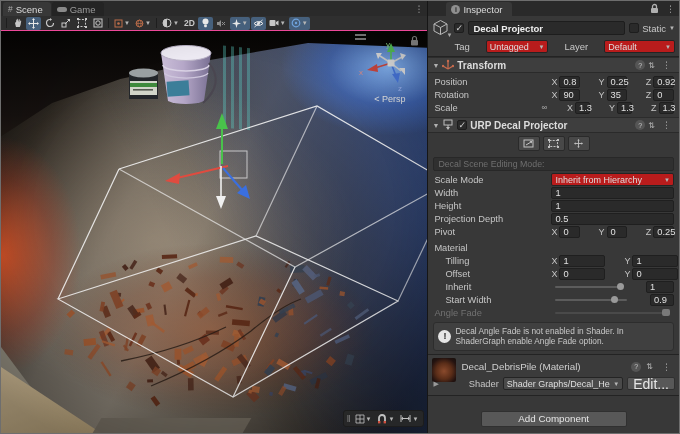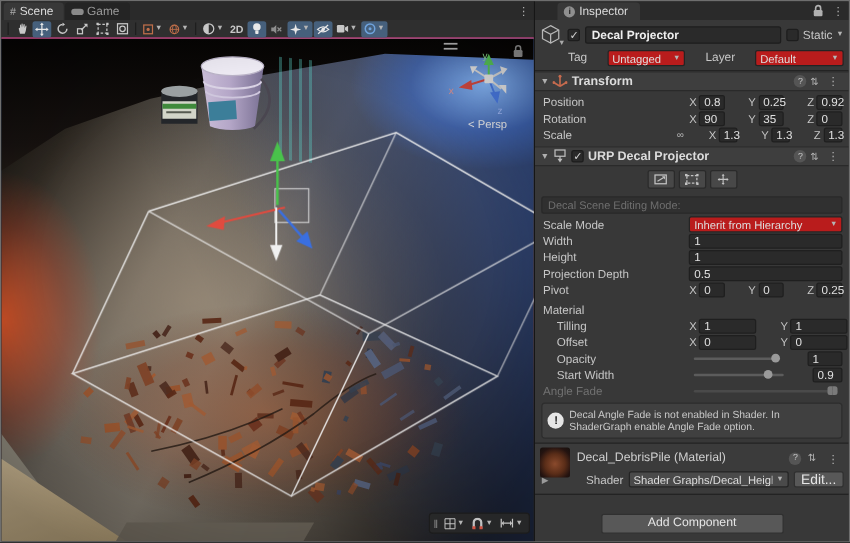--- a/index.html
+++ b/index.html
@@ -90,21 +90,21 @@
   .warnbox{margin:3px 5px 3px 5px;background:#404040;border:1px solid #2d2d2d;border-radius:3px;display:flex;align-items:center;gap:4px;padding:3px 4px;flex:none;}
   .warn-ic{width:13px;height:13px;border-radius:50%;background:#e6e6e6;color:#222;font-weight:bold;font-size:9px;display:flex;align-items:center;justify-content:center;flex:none;}
   .warn-txt{font-size:8.3px;color:#c9c9c9;line-height:1.25;}
   .mat-section{border-top:1px solid #232323;padding:3px 4px 3px 4px;flex:none;background:#3b3b3b;}
   .mat-row1{display:flex;align-items:center;gap:5px;height:18px;}
   .mat-thumb{width:24px;height:24px;border-radius:2px;flex:none;margin-top:6px;
     background:radial-gradient(circle at 50% 55%, #8a4a2c 0%, #5a2d18 45%, #241310 75%, #15100d);}
   .mat-title{flex:1;font-size:9.8px;color:#cfcfcf;}
   .mat-row2{display:flex;align-items:center;gap:4px;height:16px;padding-left:1px;}
   .shader-lbl{font-size:9.3px;color:#c6c6c6;flex:none;}
-  .btn{background:#585858;border:1px solid #303030;border-radius:2px;color:#e6e6e6;font-size:11px;display:flex;align-items:center;justify-content:center;}
+  .btn{background:#585858;border:1px solid #303030;border-radius:2px;color:#e6e6e6;font-size:14px;display:flex;align-items:center;justify-content:center;}
   .editbtn{height:13px;padding:0 5px;flex:none;}
   .addcomp-wrap{flex:1;display:flex;justify-content:center;align-items:flex-start;padding-top:15px;border-top:1px solid #232323;background:#383838;}
   .addcomp{width:146px;height:16px;font-size:9.8px;}
   .fold8{font-size:7px;color:#9a9a9a;}
 </style>
 </head>
 <body>
 
 <div class="app">
 
@@ -718,21 +718,21 @@
       <span class="axgrp" style="flex:none;">
           <span class="axl">X</span>
           <span class="ifield fixed">0</span>
         </span>
       <span class="axgrp" style="flex:none;">
           <span class="axl">Y</span>
           <span class="ifield fixed">0</span>
         </span>
     </div>
     <div class="irow">
-      <span class="ilabel ind">Opacity</span>
+      <span class="ilabel ind">Inherit</span>
       <span class="slider">
           <span class="knob" style="right:-1px;"></span>
         </span>
       <span class="ifield" style="flex:none;width:28px;">1</span>
     </div>
     <div class="irow">
       <span class="ilabel ind">Start Width</span>
       <span class="slider">
           <span class="knob" style="right:12%;"></span>
         </span>

